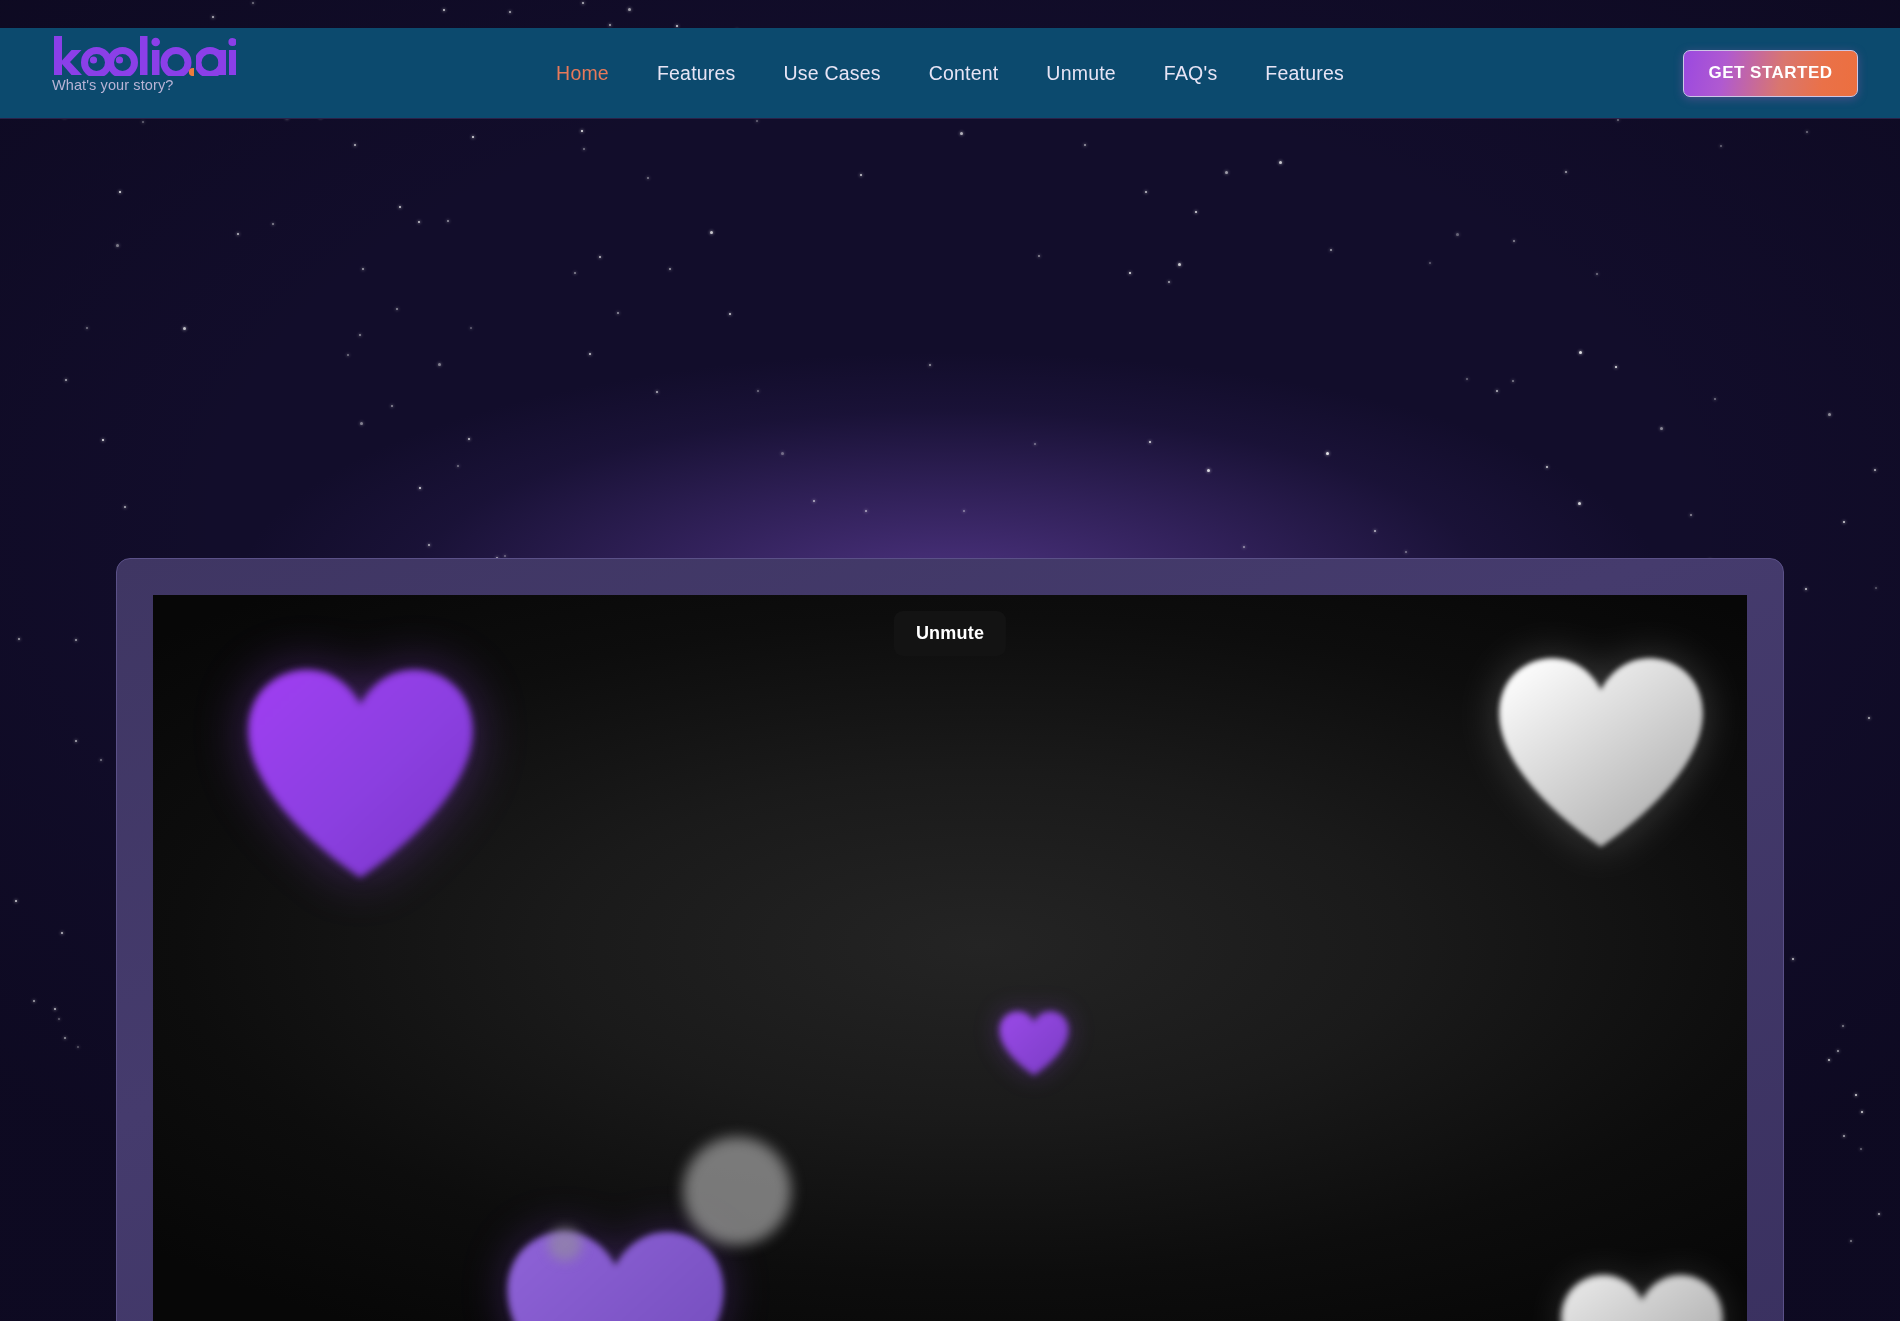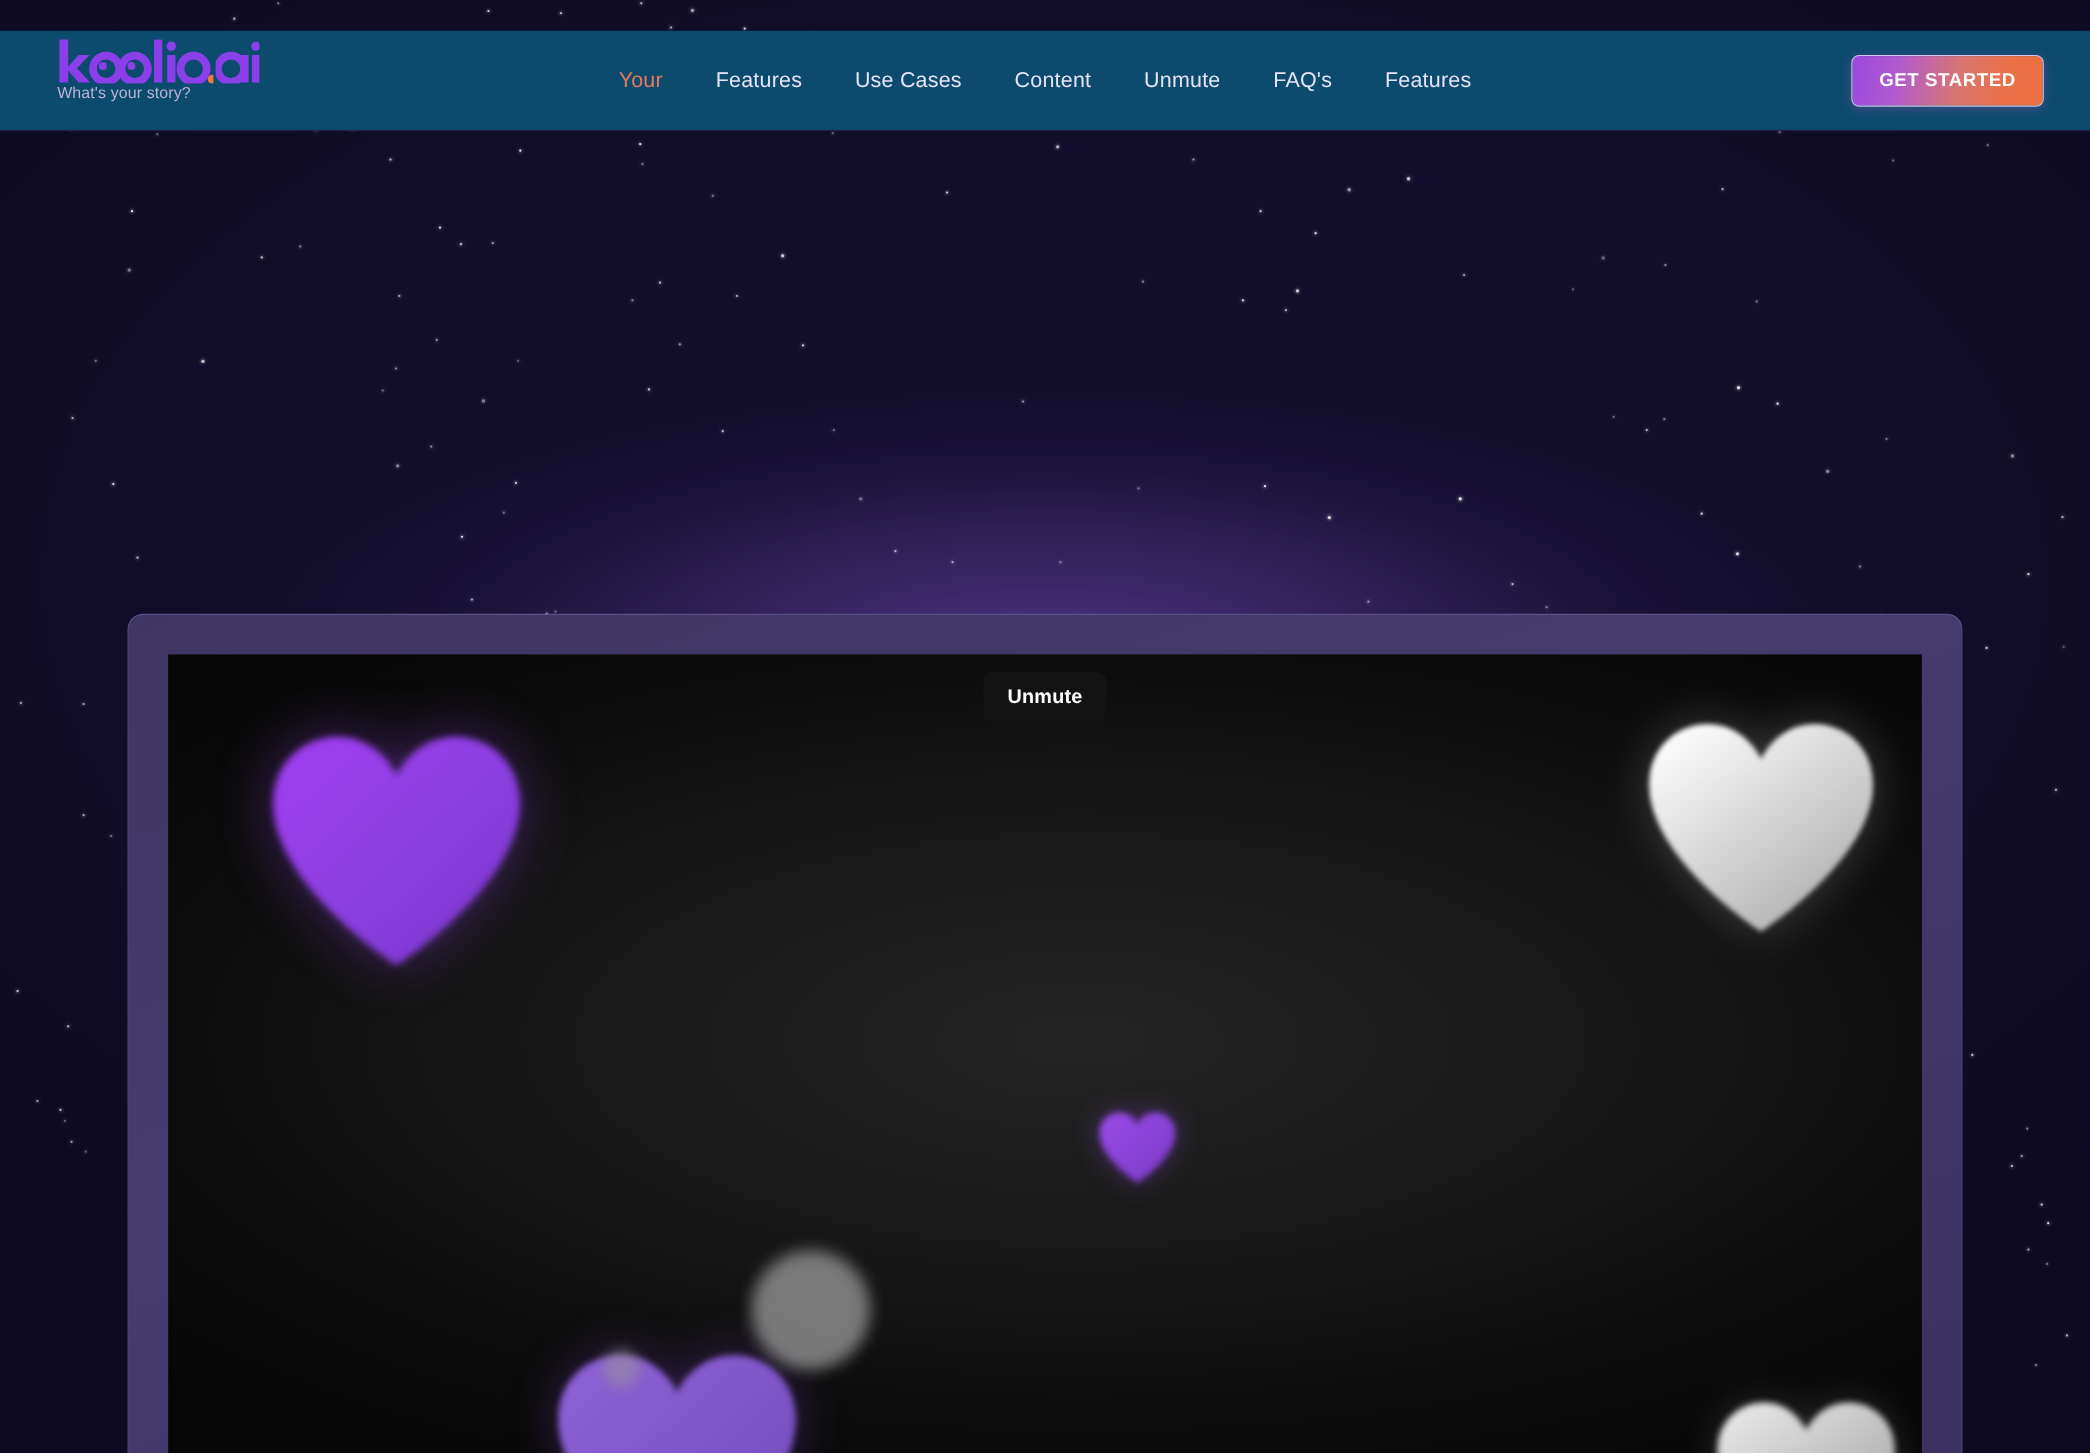--- a/index.html
+++ b/index.html
@@ -364,21 +364,21 @@
           <rect x="22.5" y="16" width="7.5" height="25" fill="#8b3fe8"></rect>
 
           <rect x="33" y="16" width="7" height="25" fill="#8b3fe8"></rect>
           <circle cx="36.5" cy="8" r="4.1" fill="#8b3fe8"></circle>
         </svg>
       </div>
       <div class="logo-tag">What's your story?</div>
     </div>
 
     <div class="nav" id="nav">
-        <div class="nav-item active">Your</div>
+        <div class="nav-item active">Home</div>
         <div class="nav-item">Features</div>
         <div class="nav-item">Use Cases</div>
         <div class="nav-item">Content</div>
         <div class="nav-item">Unmute</div>
         <div class="nav-item">FAQ's</div>
         <div class="nav-item">Features</div>
       </div>
 
     <div class="btn-getstarted">GET STARTED</div>
   </div>

